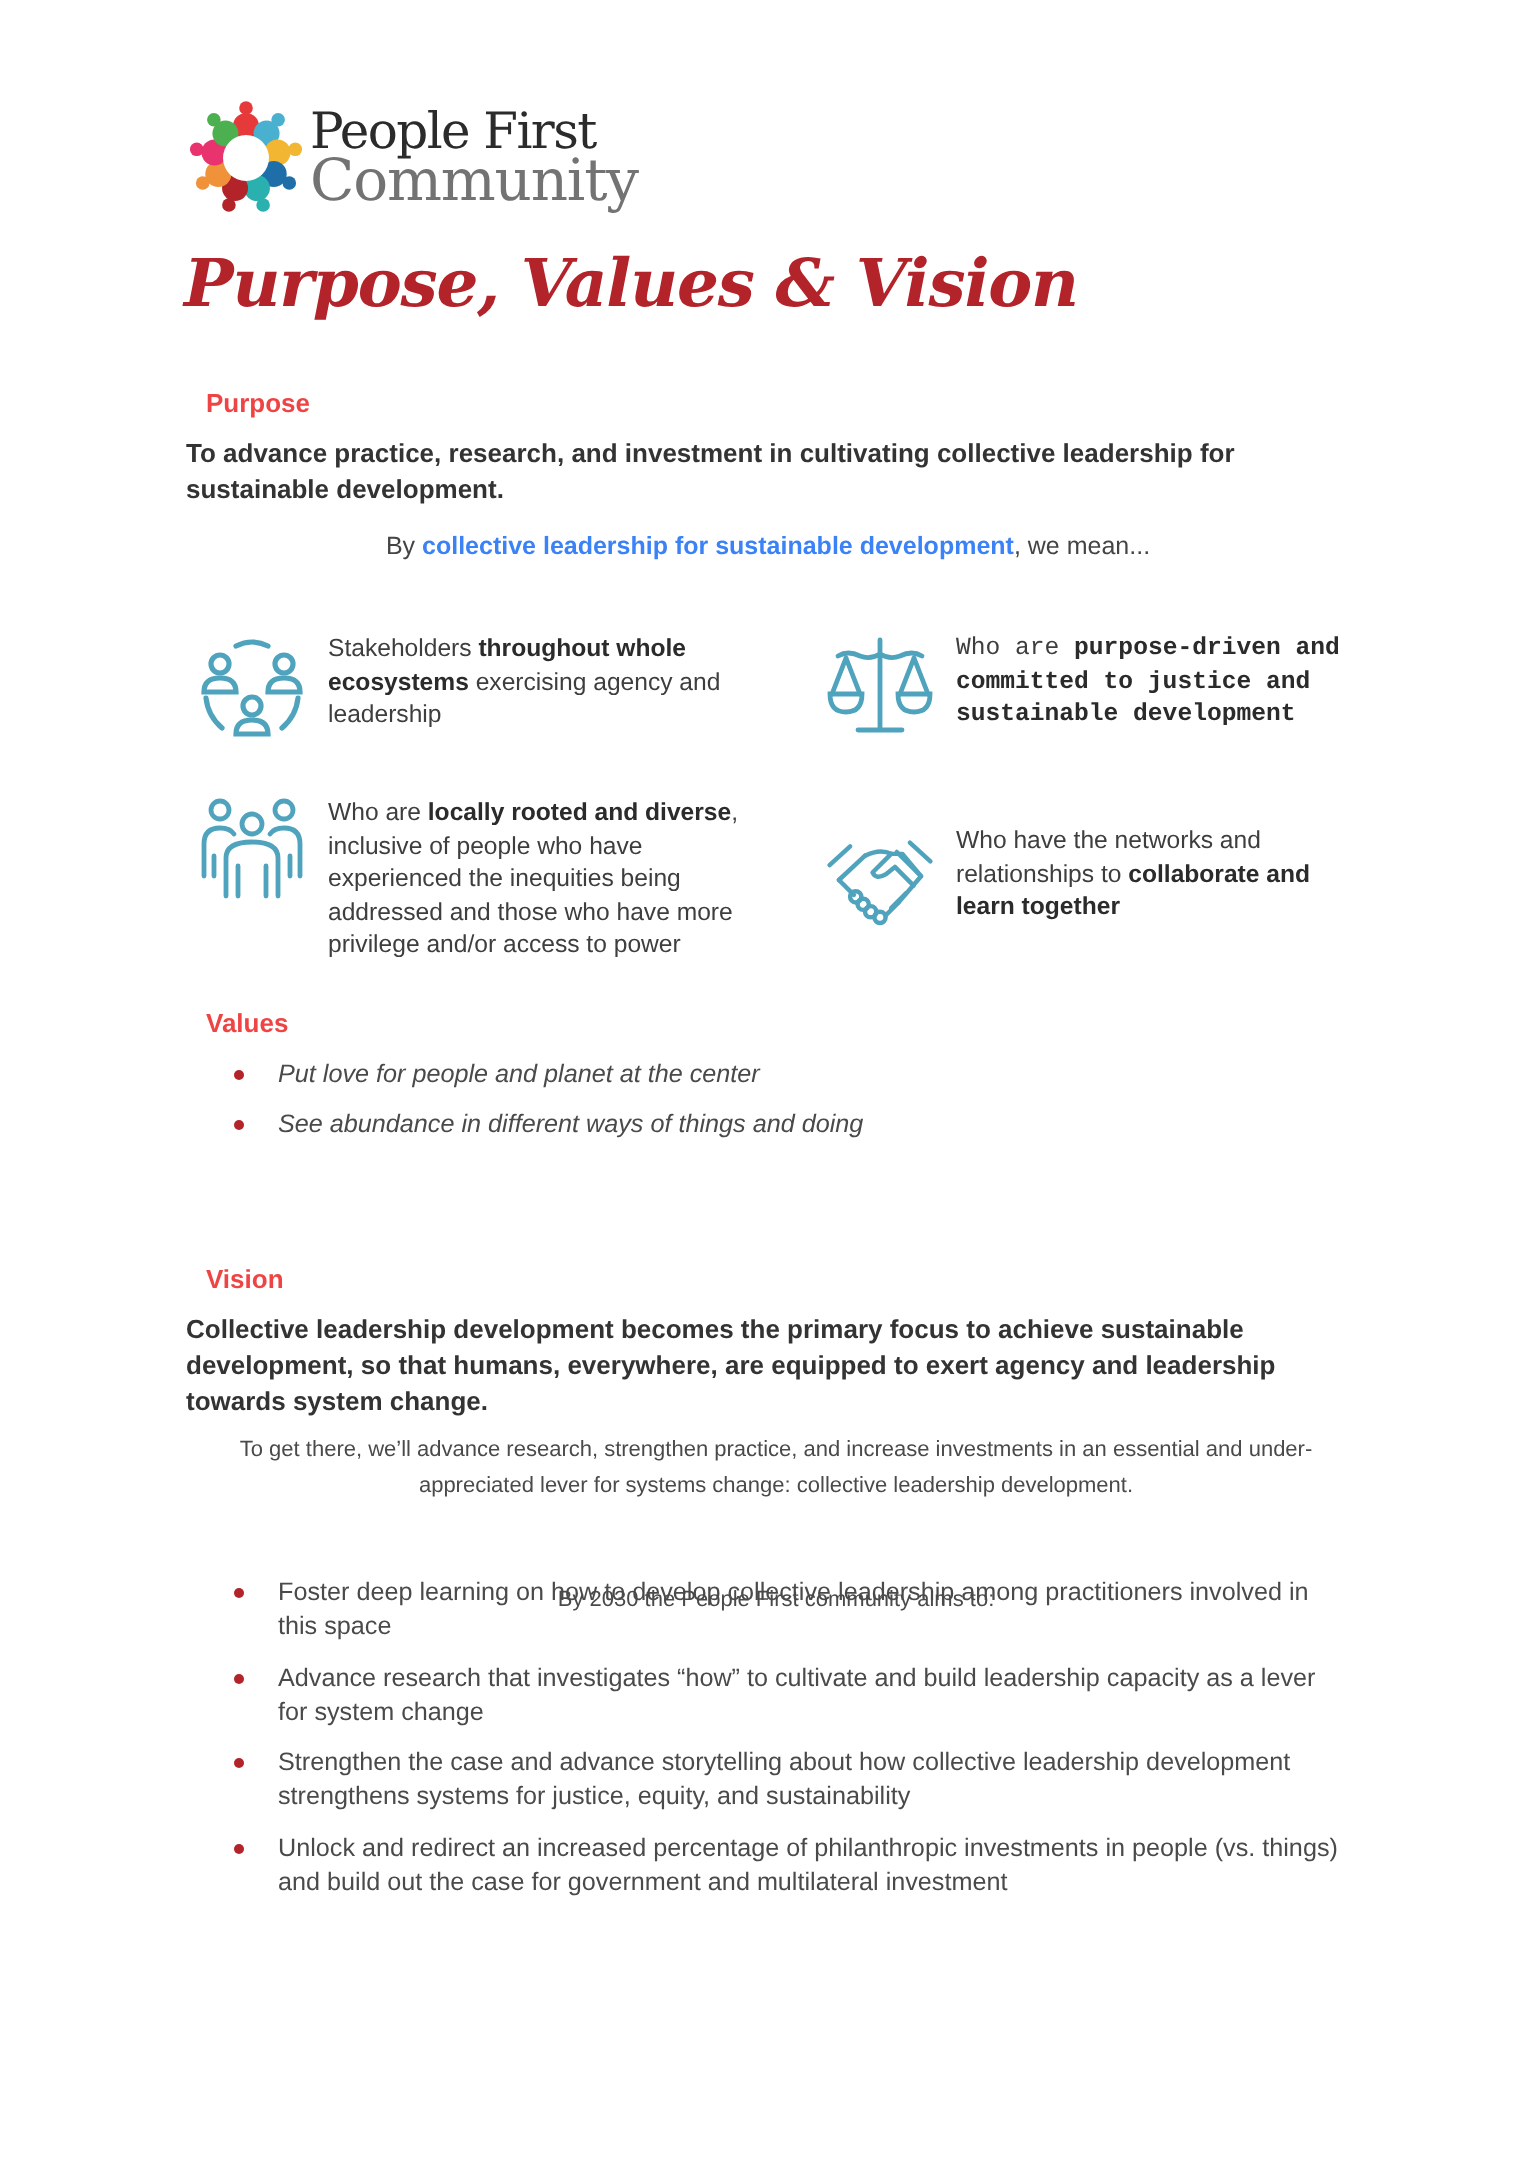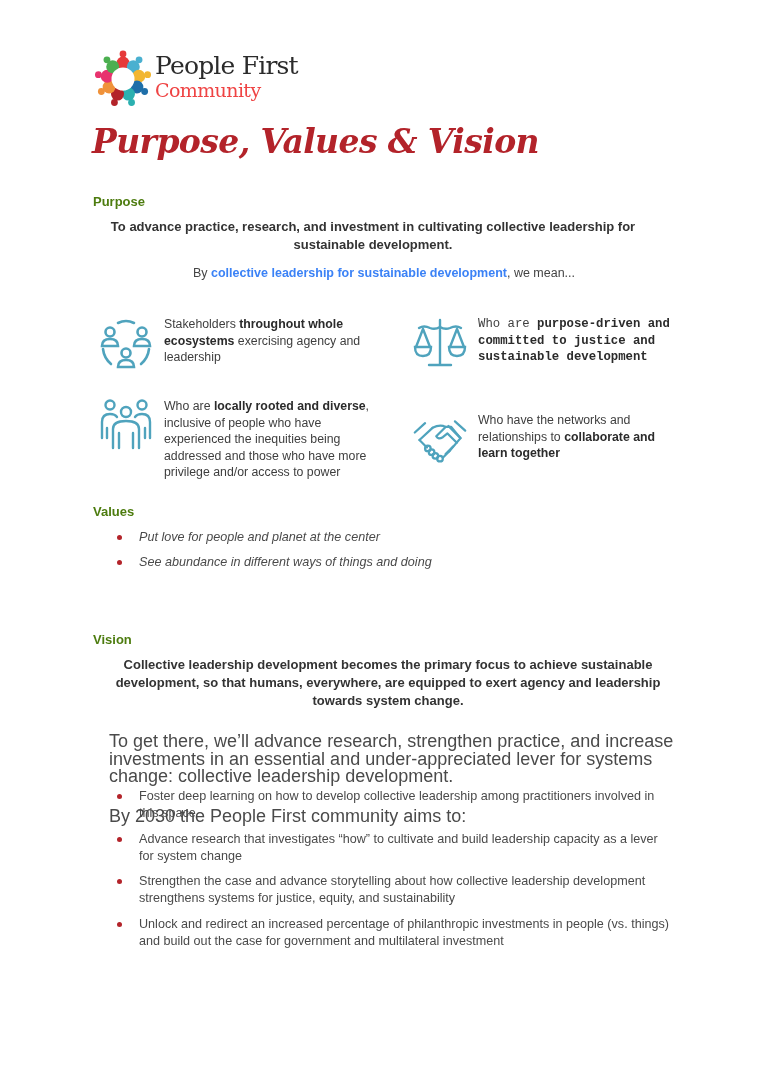--- a/index.html
+++ b/index.html
@@ -5,34 +5,34 @@
   html, body { margin: 0; padding: 0; background: #ffffff; }
   body {
     width: 768px; height: 1085px; position: relative; overflow: hidden;
     font-family: "Liberation Sans", "DejaVu Sans", sans-serif;
     color: #3b3b3b;
   }
   .logo { position: absolute; left: 95px; top: 48px; display: flex; align-items: center; }
   .logo-mark { width: 56px; height: 60px; }
   .logo-text { margin-left: 4px; font-family: "DejaVu Serif", "Liberation Serif", serif; line-height: 24px; }
   .logo-line1 { font-size: 25px; font-weight: normal; color: #2b2b2b; letter-spacing: -0.8px; }
-  .logo-line2 { font-size: 19px; color: #ef4444; letter-spacing: -0.6px; }
+  .logo-line2 { font-size: 29px; color: #737373; letter-spacing: -0.6px; }
 
   .page-title {
     position: absolute; left: 92px; top: 122px; margin: 0;
     font-family: "DejaVu Serif", "Liberation Serif", serif;
     font-size: 33px; font-weight: bold; color: #b3232a; letter-spacing: -0.6px; font-style: italic;
   }
   .section-heading {
-    position: absolute; left: 93px; margin: 0;
-    font-size: 13px; font-weight: bold; color: #4d7c0f;
+    position: absolute; left: 103px; margin: 0;
+    font-size: 13px; font-weight: bold; color: #ef4444;
   }
   .lead {
     position: absolute; left: 93px; width: 560px; margin: 0;
-    font-size: 13px; font-weight: bold; color: #333; line-height: 18px; text-align: center;
+    font-size: 13px; font-weight: bold; color: #333; line-height: 18px;
   }
   .caption {
     position: absolute; left: 0; width: 768px; top: 266px; text-align: center;
     font-size: 12.5px; color: #444;
   }
   .caption b { color: #3b82f6; }
 
   .feature { position: absolute; display: flex; align-items: flex-start; }
   .feature .ico { width: 56px; height: 56px; flex: none; }
   .feature .ftext { margin-left: 10px; font-size: 12.3px; line-height: 16.5px; color: #3e3e3e; }
@@ -43,22 +43,22 @@
     position: relative; padding-left: 46px; font-size: 12.6px; color: #4a4a4a;
   }
   ul.bullets li::before {
     content: ""; position: absolute; left: 24px; top: 6px;
     width: 5px; height: 5px; border-radius: 50%; background: #b3232a;
   }
   .values li { margin-bottom: 8px; line-height: 17px; font-style: italic; }
   .goals li { margin-bottom: 8.5px; line-height: 17px; width: 535px; }
 
   .body-para {
-    position: absolute; left: 93px; width: 590px; margin: 16px;
-    font-size: 18px; line-height: 17.5px; color: #4a4a4a;
+    position: absolute; left: 93px; width: 590px; margin: 0;
+    font-size: 11px; line-height: 17.5px; color: #4a4a4a; text-align: center;
   }
 </style>
 </head>
 <body>
 
 <div class="logo">
   <svg class="logo-mark" viewBox="0 0 56 60">
     <g id="logo-people">
         <circle cx="28" cy="6" r="3.4" fill="#e63a3a"></circle>
         <circle cx="28" cy="15" r="6.5" fill="#e63a3a"></circle>

